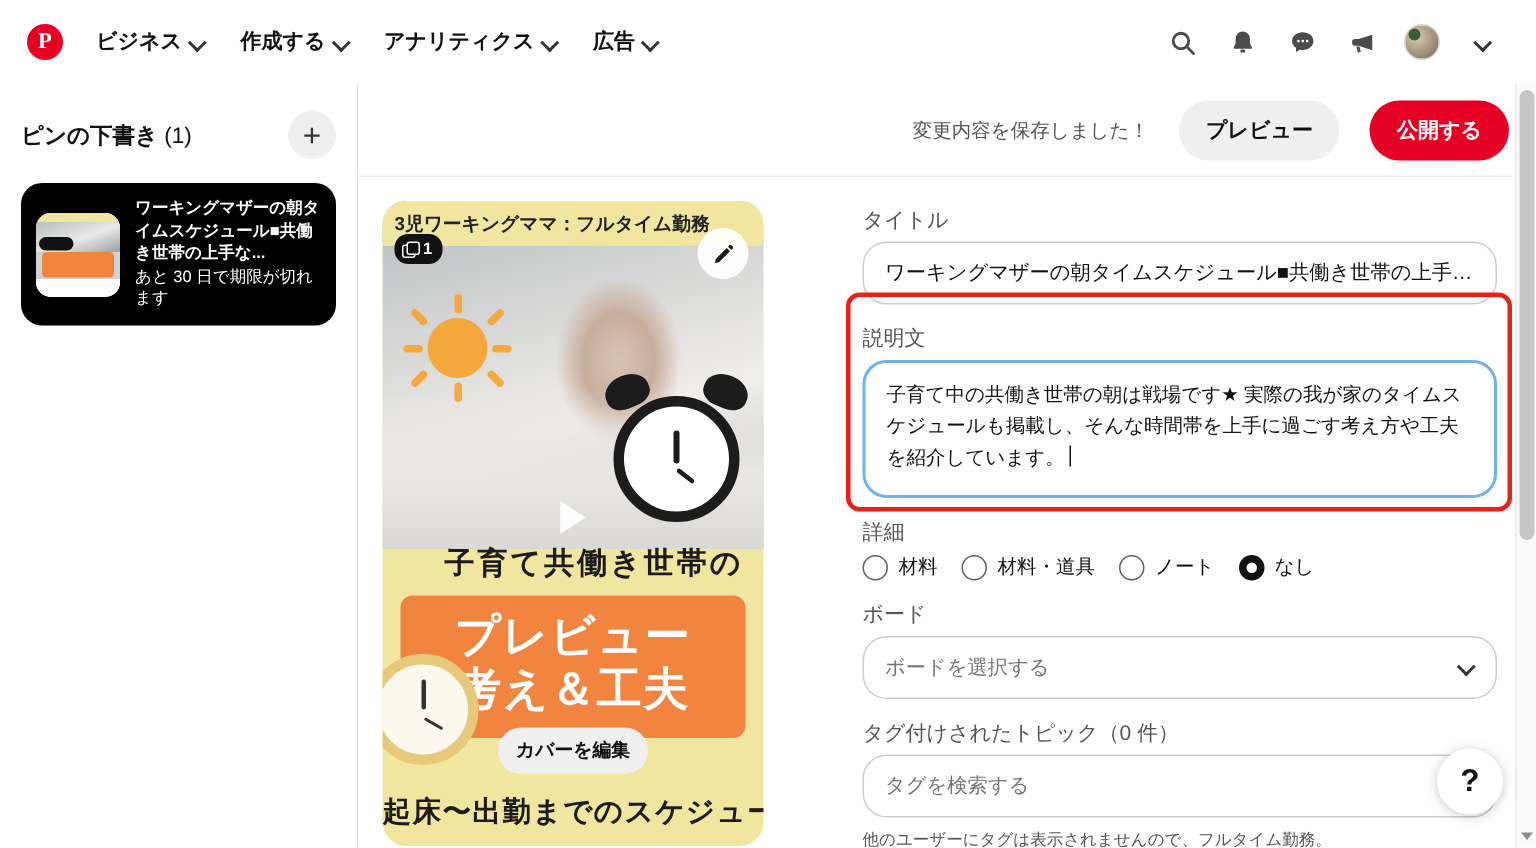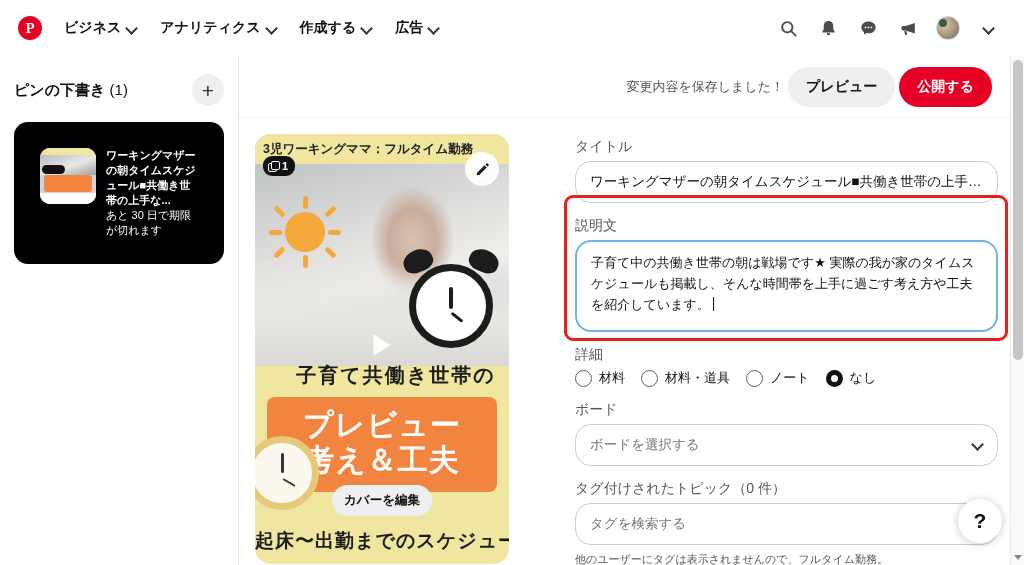--- a/index.html
+++ b/index.html
@@ -58,22 +58,22 @@
   }
   .sb-head { display: flex; align-items: center; justify-content: space-between; margin-bottom: 16px; }
   .sb-title { font-size: 15px; font-weight: bold; color: #111; }
   .sb-count { font-weight: normal; color: #111; }
   .sb-add {
     width: 32px; height: 32px; border-radius: 50%; background: #efefef;
     display: flex; align-items: center; justify-content: center; cursor: pointer;
     font-size: 21px; color: #333; line-height: 1;
   }
   .draft-card {
-    background: #000; border-radius: 14px; padding: 26px;
-    display: flex; gap: 10px; cursor: pointer;
+    background: #000; border-radius: 14px; padding: 10px;
+    display: flex; gap: 10px; cursor: pointer; align-items: center;
   }
   .draft-thumb {
     width: 56px; height: 56px; border-radius: 10px; flex: none;
     overflow: hidden; position: relative; background: #d9d9d9;
   }
   .draft-info { color: #fff; font-size: 11px; line-height: 1.35; overflow: hidden; }
   .draft-name { font-weight: bold; }
   .draft-expiry { font-weight: normal; margin-top: 1px; }
 
   
@@ -86,21 +86,21 @@
   .mini .m-badge { position:absolute; left:4%; top:30%; width:40%; height:16%;
     background:#111; border-radius:6px; }
 
   
   .main {
     position: absolute; top: 56px; left: 239px; width: 785px; height: 509px;
     background: #fff; overflow: hidden;
   }
   .main-head {
     height: 62px; display: flex; align-items: center; justify-content: flex-end;
-    gap: 4px; padding: 0 32px 0 0; border-bottom: 1px solid #efefef;
+    gap: 20px; padding: 0 18px 0 0; border-bottom: 1px solid #efefef;
   }
   .saved-msg { font-size: 13px; color: #555; }
   .btn {
     border: none; cursor: pointer; border-radius: 22px;
     font-size: 14px; font-weight: bold; padding: 11px 18px;
     font-family: "Liberation Sans", sans-serif;
   }
   .btn-secondary { background: #efefef; color: #111; }
   .btn-primary { background: #e60023; color: #fff; }
 
@@ -262,25 +262,25 @@
 <div class="app">
 
   <div class="topnav">
     <div class="nav-left">
       <div class="pin-logo">P</div>
       <div class="nav-item">
         <span>ビジネス</span>
         <span class="chev"></span>
       </div>
       <div class="nav-item">
+        <span>作成する</span>
+        <span class="chev"></span>
+      </div>
+      <div class="nav-item">
         <span>アナリティクス</span>
-        <span class="chev"></span>
-      </div>
-      <div class="nav-item">
-        <span>作成する</span>
         <span class="chev"></span>
       </div>
       <div class="nav-item">
         <span>広告</span>
         <span class="chev"></span>
       </div>
     </div>
     <div class="nav-right">
       <div class="icon-btn">
         <svg width="19" height="19" viewBox="0 0 24 24" fill="none" stroke="#4b4b4b" stroke-width="2.4">

